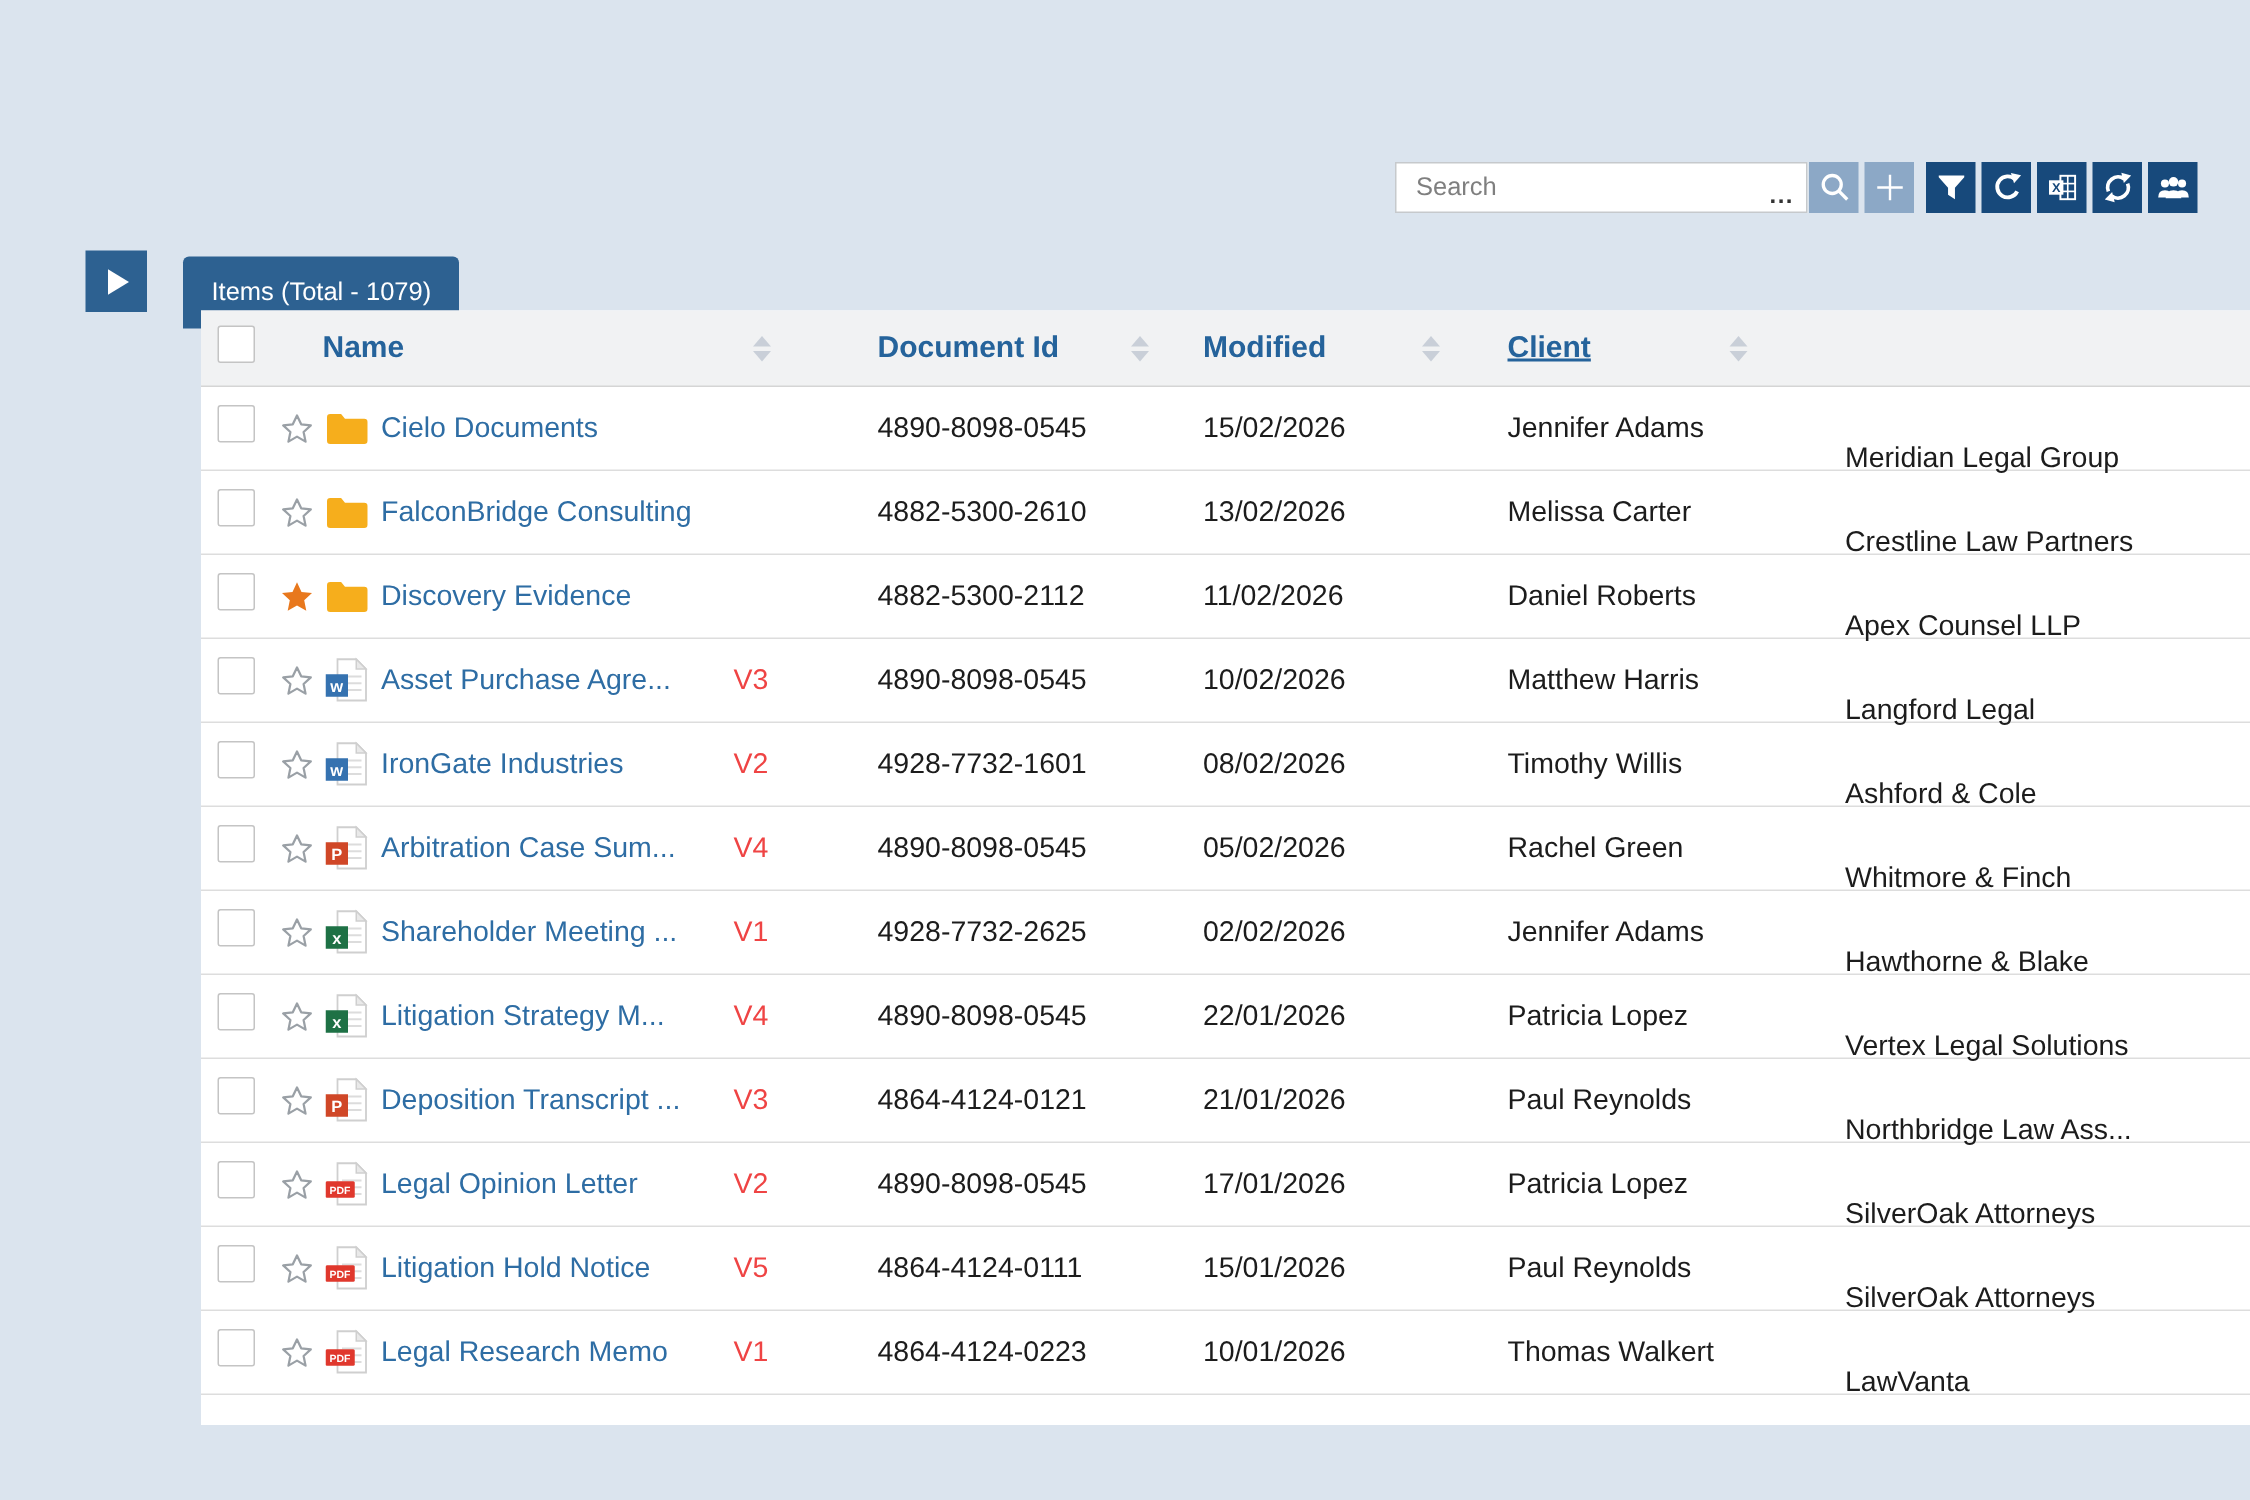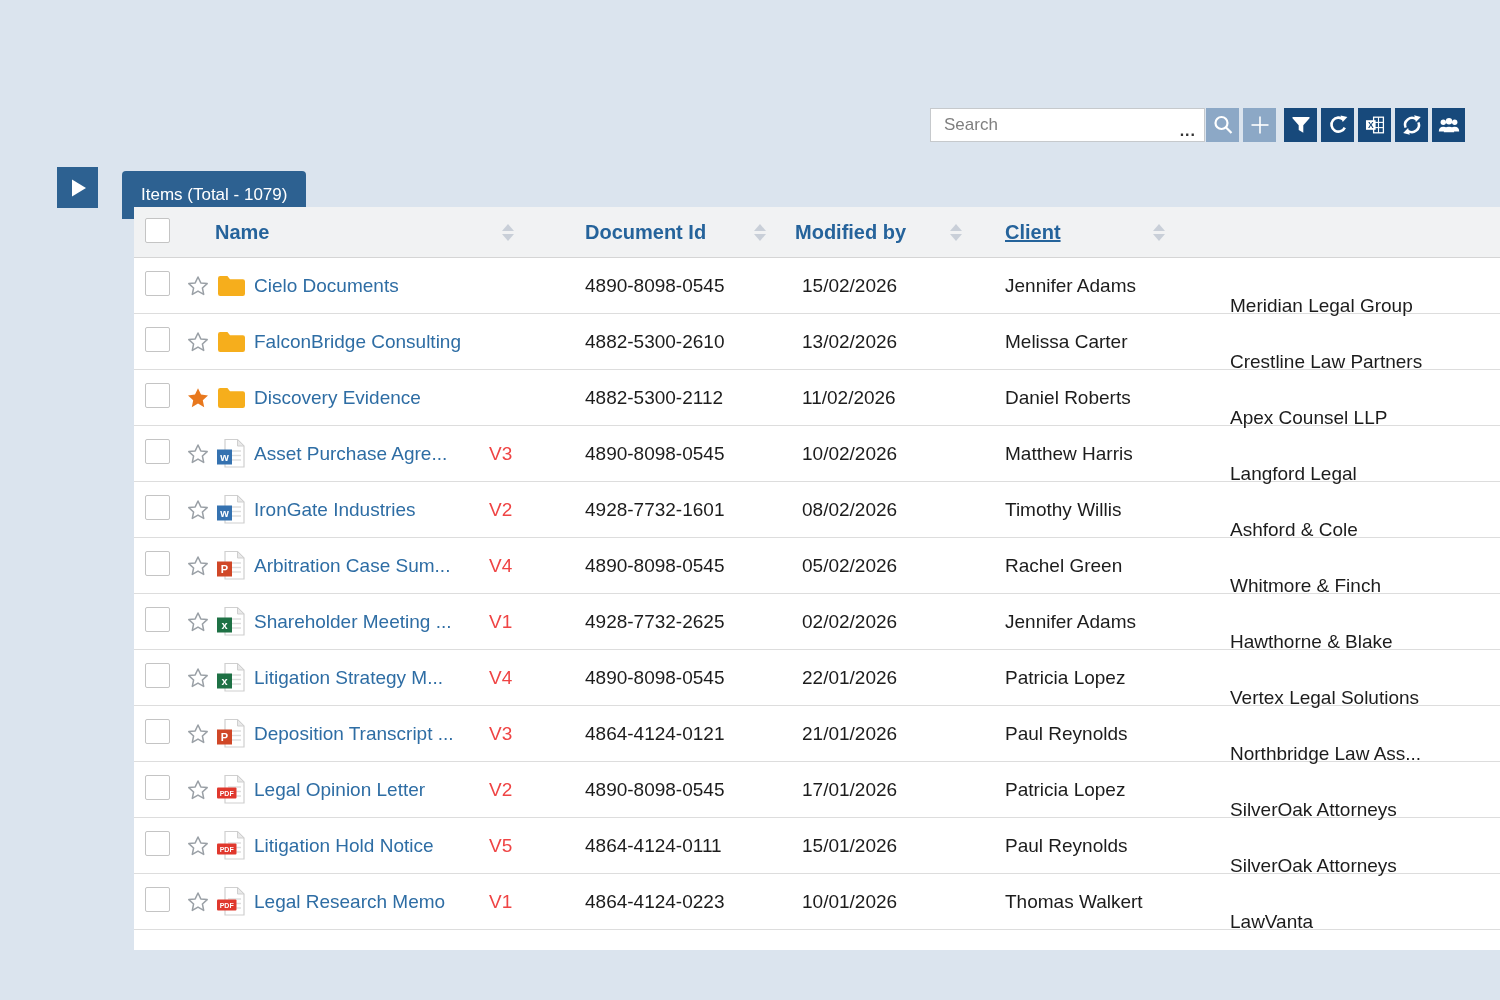--- a/index.html
+++ b/index.html
@@ -174,22 +174,22 @@
             <span class="tri down"></span>
           </span>
         </div>
         <div class="th th-docid">
           <span class="lbl">Document Id</span>
           <span class="sort">
             <span class="tri up"></span>
             <span class="tri down"></span>
           </span>
         </div>
-        <div class="th th-modifiedby">
-          <span class="lbl">Modified by</span>
+        <div class="th th-modified">
+          <span class="lbl">Modified</span>
           <span class="sort">
             <span class="tri up"></span>
             <span class="tri down"></span>
           </span>
         </div>
         <div class="th th-client">
           <span class="lbl">Client</span>
           <span class="sort">
             <span class="tri up"></span>
             <span class="tri down"></span>

